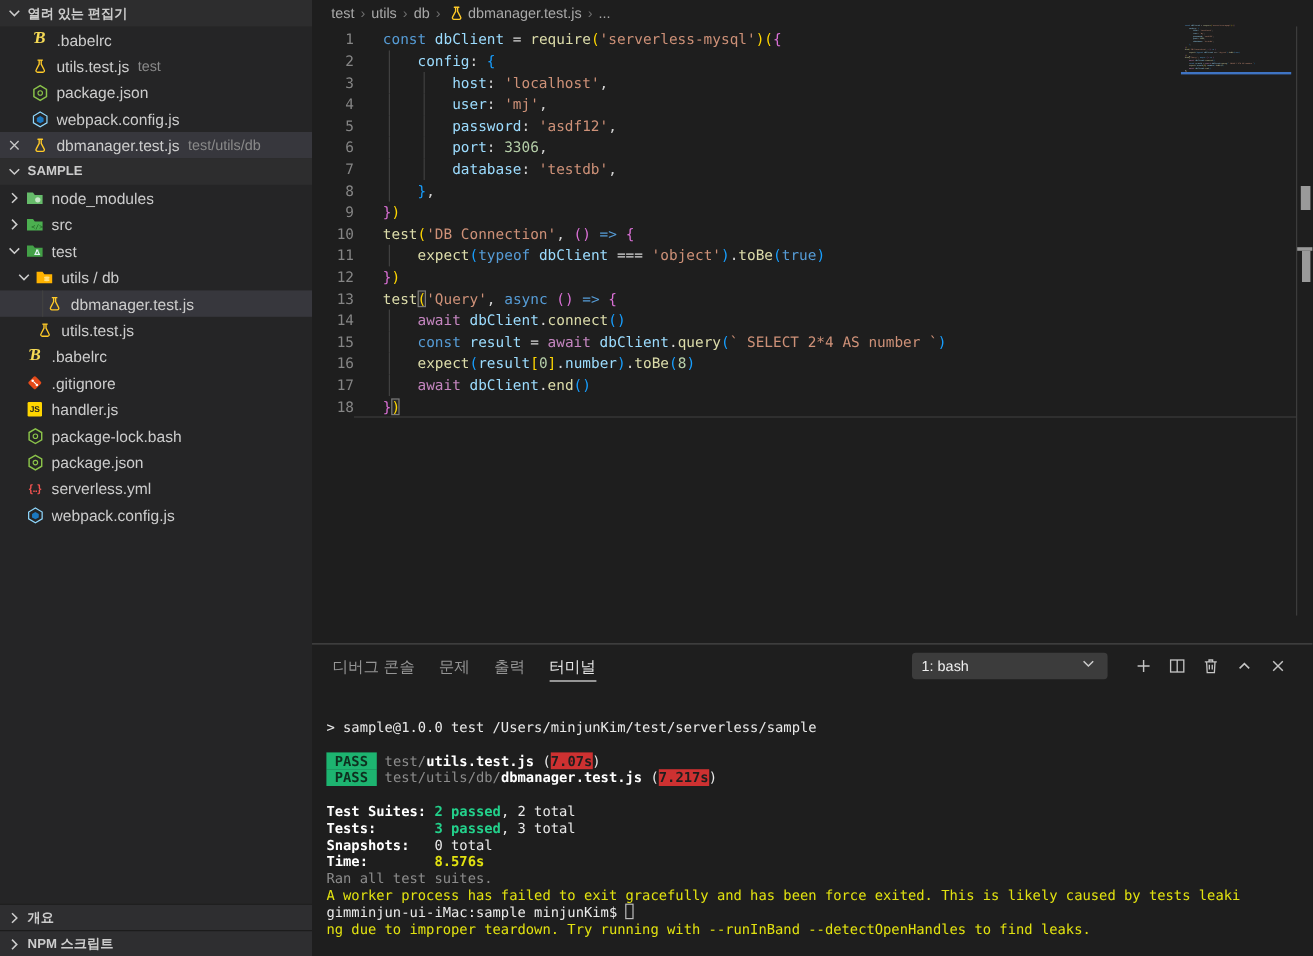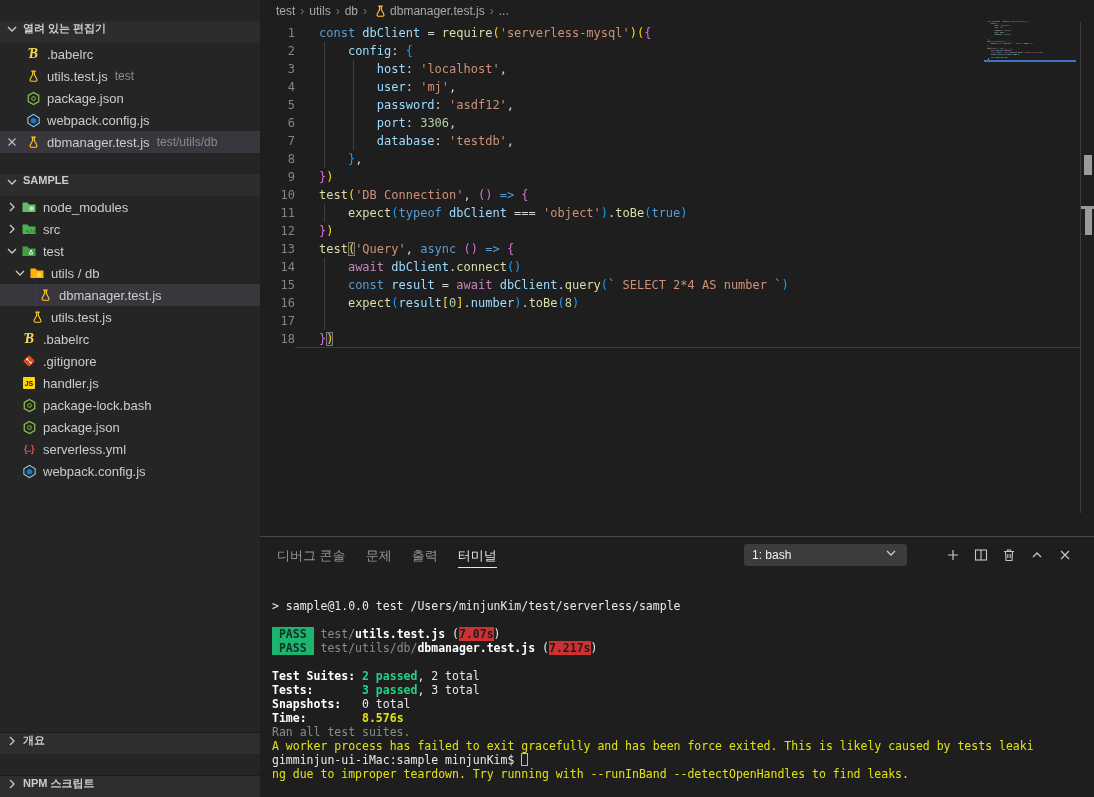--- a/index.html
+++ b/index.html
@@ -4,22 +4,22 @@
 <style>
   * { box-sizing: border-box; margin: 0; padding: 0; }
   html,body { background:#1e1e1e; }
   .app {
     position: relative; width: 1094px; height: 797px; overflow: hidden;
     background:#1e1e1e; font-family:"Liberation Sans", sans-serif; color:#cccccc;
   }
   
   .sidebar { position:absolute; left:0; top:0; bottom:0; width:260px; background:#252526; overflow:hidden; }
   .sec-header {
-    height:22px; display:flex; gap:3px; padding-left:4px;
-    font-size:11px; font-weight:bold; color:#cccccc; cursor:pointer; background:#2d2d2e;margin-top:21px;
+    height:22px; display:flex; align-items:center; gap:3px; padding-left:4px;
+    font-size:11px; font-weight:bold; color:#cccccc; cursor:pointer; background:#2d2d2e;
   }
   .sec-header .twisty { width:16px; height:16px; display:flex; align-items:center; justify-content:center; flex:0 0 16px; }
   .row {
     height:22px; display:flex; align-items:center; font-size:13px; color:#cccccc; white-space:nowrap; cursor:pointer;
   }
   .row.selected { background:#37373d; }
   .row .close-slot { width:24px; flex:0 0 24px; display:flex; align-items:center; justify-content:center; color:#c5c5c5; }
   .row .twisty { width:16px; flex:0 0 16px; display:flex; align-items:center; justify-content:center; }
   .fi { width:18px; flex:0 0 18px; height:16px; display:flex; align-items:center; justify-content:center; margin-right:5px; position:relative; }
   .fi svg { display:block; }
@@ -59,21 +59,21 @@
   .panel { position:absolute; left:260px; top:536px; width:834px; height:261px; background:#1e1e1e; border-top:1px solid rgba(204,204,204,0.25); }
   .panel-header { height:35px; display:flex; align-items:center; }
   .panel-tabs { display:flex; margin-left:7px;text-align:center; }
   .ptab { font-size:13px; color:#969696; padding:6px 10px 4px; cursor:pointer; }
   .ptab .tab-inner { padding-bottom:4px; border-bottom:1px solid transparent; }
   .ptab.active { color:#e7e7e7; }
   .ptab.active .tab-inner { border-bottom-color:#e7e7e7; }
   .panel-actions { margin-left:auto; display:flex; align-items:center; gap:0; padding-right:15px; }
   .shell-select {
     width:163px; height:22px; background:#3c3c3c; border-radius:3px; display:flex; align-items:center;
-    font-size:12px; color:#f0f0f0; padding:0 8px; margin-right:32px; cursor:pointer;
+    font-size:12px; color:#f0f0f0; padding:0 8px; margin-right:16px; cursor:pointer;
   }
   .shell-select .sel-label { flex:1; }
   .act-btn { width:28px; height:26px; display:flex; align-items:center; justify-content:center; color:#c5c5c5; cursor:pointer; border-radius:4px; }
   .terminal {
     position:absolute; left:0; top:35px; right:0; bottom:0; padding:27px 0 0 12px;
     font-family:"DejaVu Sans Mono", monospace; font-size:11.5px; line-height:14px; color:#e9e9e9; cursor:text;
   }
   .t-line { height:14px; white-space:pre; }
   .ts-bold { font-weight:bold; color:#ffffff; }
   .ts-dim { color:#8c8c8c; }
@@ -352,21 +352,21 @@
         <div class="cline"><span class="ln">7</span><span class="guide" style="left: 64px; top: 0px; height: 18px;"></span><span class="guide" style="left: 93px; top: 0px; height: 18px;"></span><span class="lc"><span class="tk-pun">        </span><span class="tk-var">database</span><span class="tk-pun">: </span><span class="tk-str">'testdb'</span><span class="tk-pun">,</span></span></div>
         <div class="cline"><span class="ln">8</span><span class="guide" style="left: 64px; top: 0px; height: 18px;"></span><span class="lc"><span class="tk-pun">    </span><span class="tk-b3">}</span><span class="tk-pun">,</span></span></div>
         <div class="cline"><span class="ln">9</span><span class="lc"><span class="tk-b2">}</span><span class="tk-b1">)</span></span></div>
         <div class="cline"><span class="ln">10</span><span class="lc"><span class="tk-fn">test</span><span class="tk-b1">(</span><span class="tk-str">'DB Connection'</span><span class="tk-pun">, </span><span class="tk-b2">(</span><span class="tk-b2">)</span><span class="tk-pun"> </span><span class="tk-kw">=&gt;</span><span class="tk-pun"> </span><span class="tk-b2">{</span></span></div>
         <div class="cline"><span class="ln">11</span><span class="guide" style="left: 64px; top: 0px; height: 18px;"></span><span class="lc"><span class="tk-pun">    </span><span class="tk-fn">expect</span><span class="tk-b3">(</span><span class="tk-kw">typeof</span><span class="tk-pun"> </span><span class="tk-var">dbClient</span><span class="tk-pun"> === </span><span class="tk-str">'object'</span><span class="tk-b3">)</span><span class="tk-pun">.</span><span class="tk-fn">toBe</span><span class="tk-b3">(</span><span class="tk-kw">true</span><span class="tk-b3">)</span></span></div>
         <div class="cline"><span class="ln">12</span><span class="lc"><span class="tk-b2">}</span><span class="tk-b1">)</span></span></div>
         <div class="cline"><span class="ln">13</span><span class="lc"><span class="tk-fn">test</span><span class="tk-b1 boxed">(</span><span class="tk-str">'Query'</span><span class="tk-pun">, </span><span class="tk-kw">async</span><span class="tk-pun"> </span><span class="tk-b2">(</span><span class="tk-b2">)</span><span class="tk-pun"> </span><span class="tk-kw">=&gt;</span><span class="tk-pun"> </span><span class="tk-b2">{</span></span></div>
         <div class="cline"><span class="ln">14</span><span class="guide" style="left: 64px; top: 0px; height: 18px;"></span><span class="lc"><span class="tk-pun">    </span><span class="tk-ctrl">await</span><span class="tk-pun"> </span><span class="tk-var">dbClient</span><span class="tk-pun">.</span><span class="tk-fn">connect</span><span class="tk-b3">(</span><span class="tk-b3">)</span></span></div>
         <div class="cline"><span class="ln">15</span><span class="guide" style="left: 64px; top: 0px; height: 18px;"></span><span class="lc"><span class="tk-pun">    </span><span class="tk-kw">const</span><span class="tk-pun"> </span><span class="tk-var">result</span><span class="tk-pun"> = </span><span class="tk-ctrl">await</span><span class="tk-pun"> </span><span class="tk-var">dbClient</span><span class="tk-pun">.</span><span class="tk-fn">query</span><span class="tk-b3">(</span><span class="tk-str">` SELECT 2*4 AS number `</span><span class="tk-b3">)</span></span></div>
         <div class="cline"><span class="ln">16</span><span class="guide" style="left: 64px; top: 0px; height: 18px;"></span><span class="lc"><span class="tk-pun">    </span><span class="tk-fn">expect</span><span class="tk-b3">(</span><span class="tk-var">result</span><span class="tk-b1">[</span><span class="tk-num">0</span><span class="tk-b1">]</span><span class="tk-pun">.</span><span class="tk-var">number</span><span class="tk-b3">)</span><span class="tk-pun">.</span><span class="tk-fn">toBe</span><span class="tk-b3">(</span><span class="tk-num">8</span><span class="tk-b3">)</span></span></div>
-        <div class="cline"><span class="ln">17</span><span class="guide" style="left: 64px; top: 0px; height: 18px;"></span></div>
+        <div class="cline"><span class="ln">17</span><span class="guide" style="left: 64px; top: 0px; height: 18px;"></span><span class="lc"><span class="tk-pun">    </span><span class="tk-ctrl">await</span><span class="tk-pun"> </span><span class="tk-var">dbClient</span><span class="tk-pun">.</span><span class="tk-fn">end</span><span class="tk-b3">(</span><span class="tk-b3">)</span></span></div>
         <div class="cline"><span class="ln">18</span><span class="lc"><span class="tk-b2">}</span><span class="tk-b1 boxed">)</span></span></div>
       </div>
     <div class="cur-line-border"></div>
     <div class="minimap">
       <div class="minimap-inner" id="minimap-inner">
           <div class="cline"><span class="lc"><span class="tk-kw">const</span><span class="tk-pun"> </span><span class="tk-var">dbClient</span><span class="tk-pun"> = </span><span class="tk-fn">require</span><span class="tk-b1">(</span><span class="tk-str">'serverless-mysql'</span><span class="tk-b1">)</span><span class="tk-b1">(</span><span class="tk-b2">{</span></span></div>
           <div class="cline"><span class="lc"><span class="tk-pun">    </span><span class="tk-var">config</span><span class="tk-pun">: </span><span class="tk-b3">{</span></span></div>
           <div class="cline"><span class="lc"><span class="tk-pun">        </span><span class="tk-var">host</span><span class="tk-pun">: </span><span class="tk-str">'localhost'</span><span class="tk-pun">,</span></span></div>
           <div class="cline"><span class="lc"><span class="tk-pun">        </span><span class="tk-var">user</span><span class="tk-pun">: </span><span class="tk-str">'mj'</span><span class="tk-pun">,</span></span></div>
           <div class="cline"><span class="lc"><span class="tk-pun">        </span><span class="tk-var">password</span><span class="tk-pun">: </span><span class="tk-str">'asdf12'</span><span class="tk-pun">,</span></span></div>

